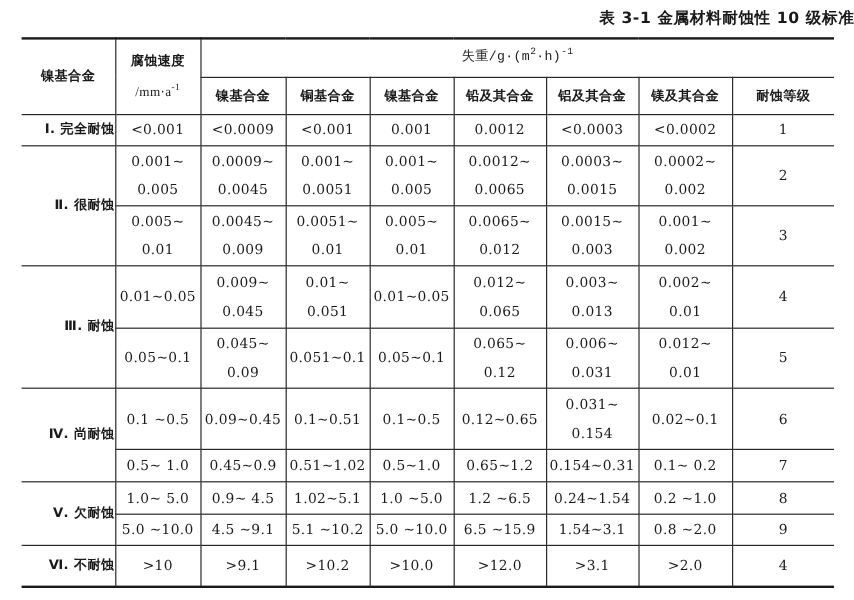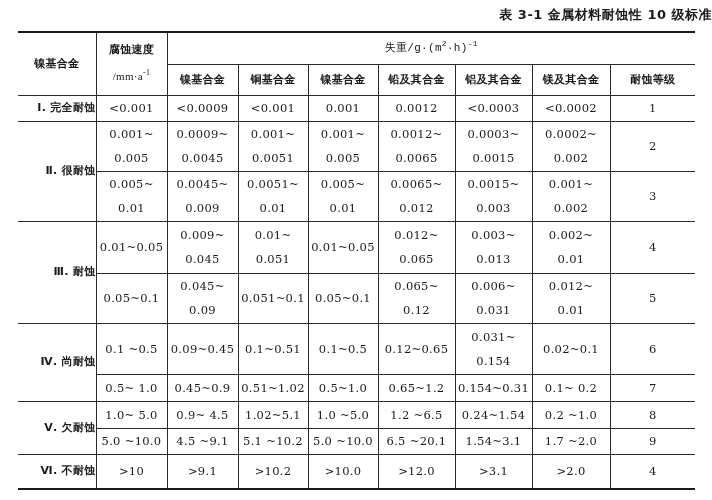--- a/index.html
+++ b/index.html
@@ -141,23 +141,23 @@
         <td><span>1.2 ~6.5</span></td>
         <td><span>0.24~1.54</span></td>
         <td><span>0.2 ~1.0</span></td>
         <td>8</td>
       </tr>
       <tr style="height: 26px;">
         <td><span>5.0 ~10.0</span></td>
         <td><span>4.5 ~9.1</span></td>
         <td><span>5.1 ~10.2</span></td>
         <td><span>5.0 ~10.0</span></td>
-        <td><span>6.5 ~20.1</span></td>
+        <td><span>6.5 ~15.9</span></td>
         <td><span>1.54~3.1</span></td>
-        <td><span>1.7 ~2.0</span></td>
+        <td><span>0.8 ~2.0</span></td>
         <td>9</td>
       </tr>
       <tr style="height: 35px;">
         <td class="cat" rowspan="1">Ⅵ. 不耐蚀</td>
         <td><span>&gt;10</span></td>
         <td><span>&gt;9.1</span></td>
         <td><span>&gt;10.2</span></td>
         <td><span>&gt;10.0</span></td>
         <td><span>&gt;12.0</span></td>
         <td><span>&gt;3.1</span></td>

